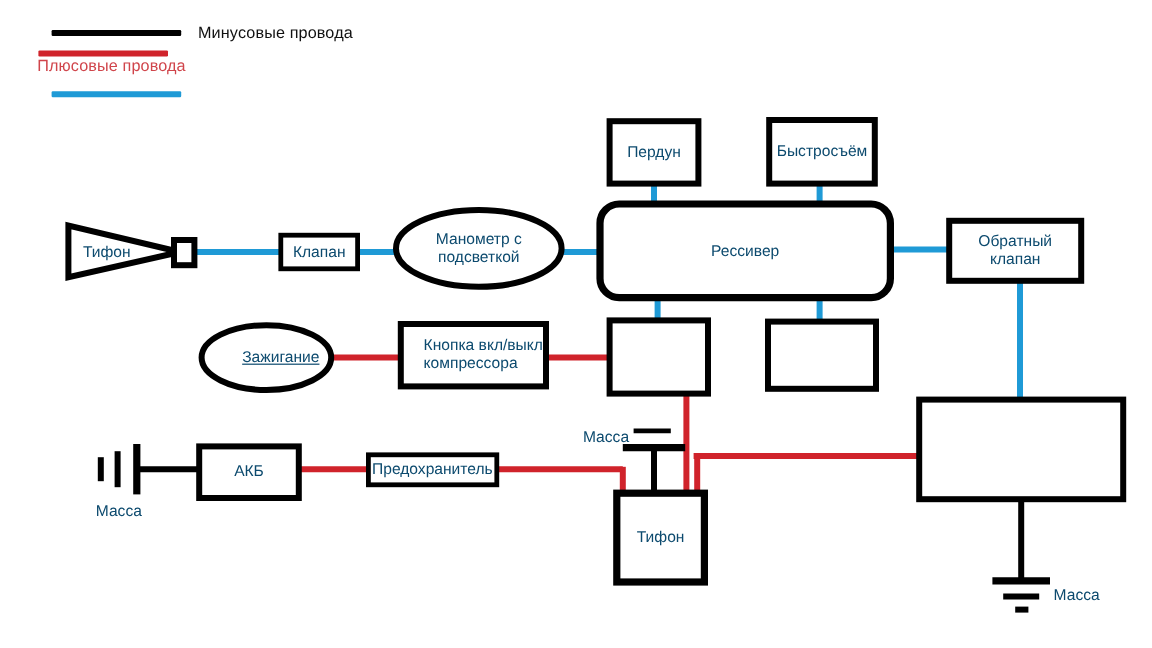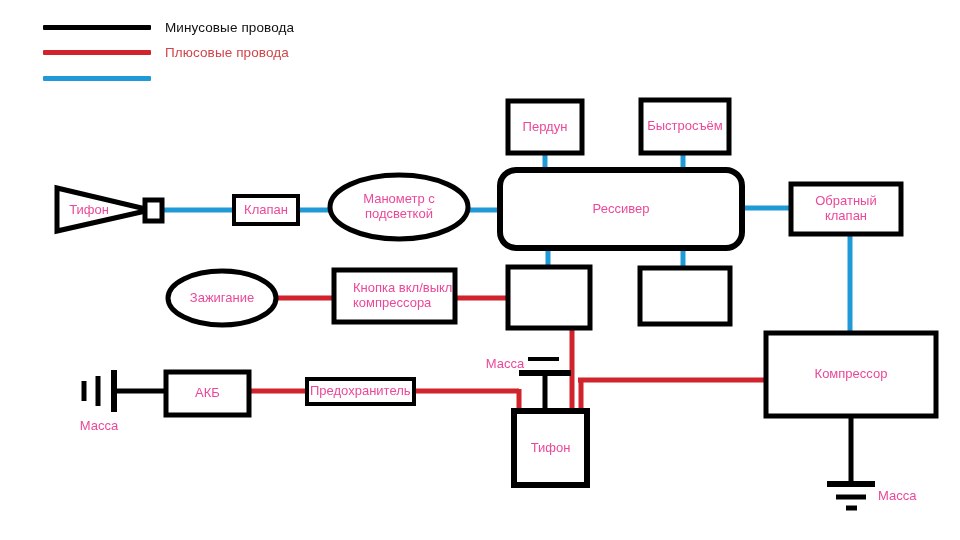--- a/index.html
+++ b/index.html
@@ -19,21 +19,21 @@
     position: absolute; left: 0; top: 0;
     width: 960px; height: 540px;
   }
   .lbl {
     position: absolute;
     display: flex;
     align-items: center;
     justify-content: center;
     text-align: center;
     line-height: 1.15;
-    color: #ec4899;
+    color: #0c4a6e;
     white-space: pre;
     pointer-events: none;
   }
   
   .legend-row {
     position: absolute;
     display: flex;
     align-items: center;
     height: 20px;
   }
@@ -54,21 +54,21 @@
 </style>
 </head>
 <body>
 
 <div id="root">
 
   <div class="legend-row" style="left:43px; top:17px;">
     <div class="legend-swatch" style="background:#000000;"></div>
     <div class="legend-text minus">Минусовые провода</div>
   </div>
-  <div class="legend-row" style="left:43px; top:42px;">
+  <div class="legend-row" style="left:31px; top:42px;flex-direction:column;">
     <div class="legend-swatch" style="background:#d0232b;"></div>
     <div class="legend-text plus">Плюсовые провода</div>
   </div>
   <div class="legend-row" style="left:43px; top:68px;">
     <div class="legend-swatch" style="background:#1f9ad6;"></div>
   </div>
 
   <svg id="svg-layer" viewBox="0 0 960 540">
 
     <g stroke="#1f9ad6" stroke-width="5" fill="none" stroke-linecap="butt">
@@ -167,29 +167,28 @@
   <div class="lbl t13" style="left:500px; top:170px; width:242px; height:78px;">Рессивер</div>
 
   <div class="lbl t13" style="left:791px; top:184px; width:110px; height:50px;">Обратный
 клапан</div>
 
 
 
   <div class="lbl t13" style="left:336px; top:270px; width:124px; height:52px; justify-content:flex-start; padding-left:17px; text-align:left;">Кнопка вкл/выкл
 компрессора</div>
 
-  <div class="lbl t13" style="left:168px; top:288px; width:108px; height:20px;">Зажигание</div>
+  <div class="lbl t13" style="left:180px; top:288px; width:108px; height:20px;text-decoration:underline;">Зажигание</div>
 
   <div class="lbl t13" style="left:166px; top:372px; width:83px; height:43px;">АКБ</div>
 
   <div class="lbl t13" style="left:310px; top:380px; width:104px; height:23px; justify-content:flex-start; text-align:center; overflow:hidden;">Предохранитель</div>
 
   <div class="lbl t13" style="left:514px; top:411px; width:73px; height:74px;">Тифон</div>
 
-  <div class="lbl t13" style="left:766px; top:333px; width:170px; height:83px;">Компрессор</div>
 
   <div class="lbl t13" style="left:68px; top:416px; width:62px; height:20px;">Масса</div>
 
   <div class="lbl t13" style="left:481px; top:354px; width:48px; height:20px;">Масса</div>
 
   <div class="lbl t13" style="left:874px; top:486px; width:52px; height:20px; justify-content:flex-start; padding-left:4px;">Масса</div>
 
 </div>
 
 </body></html>

